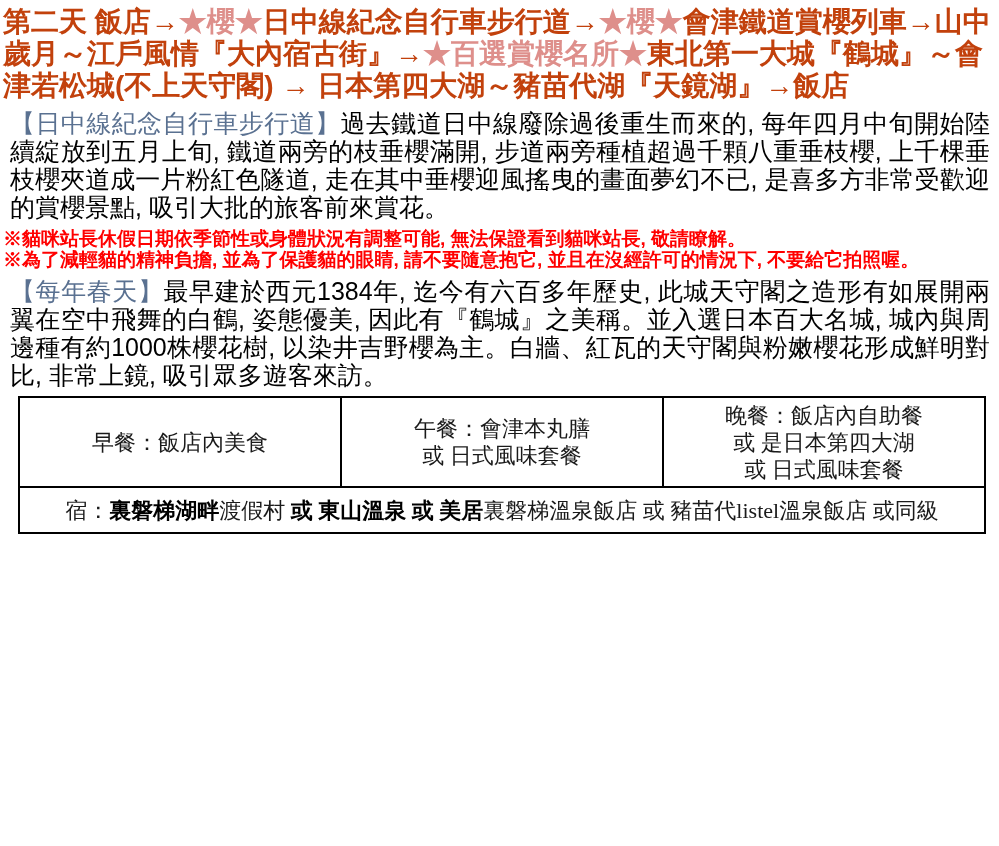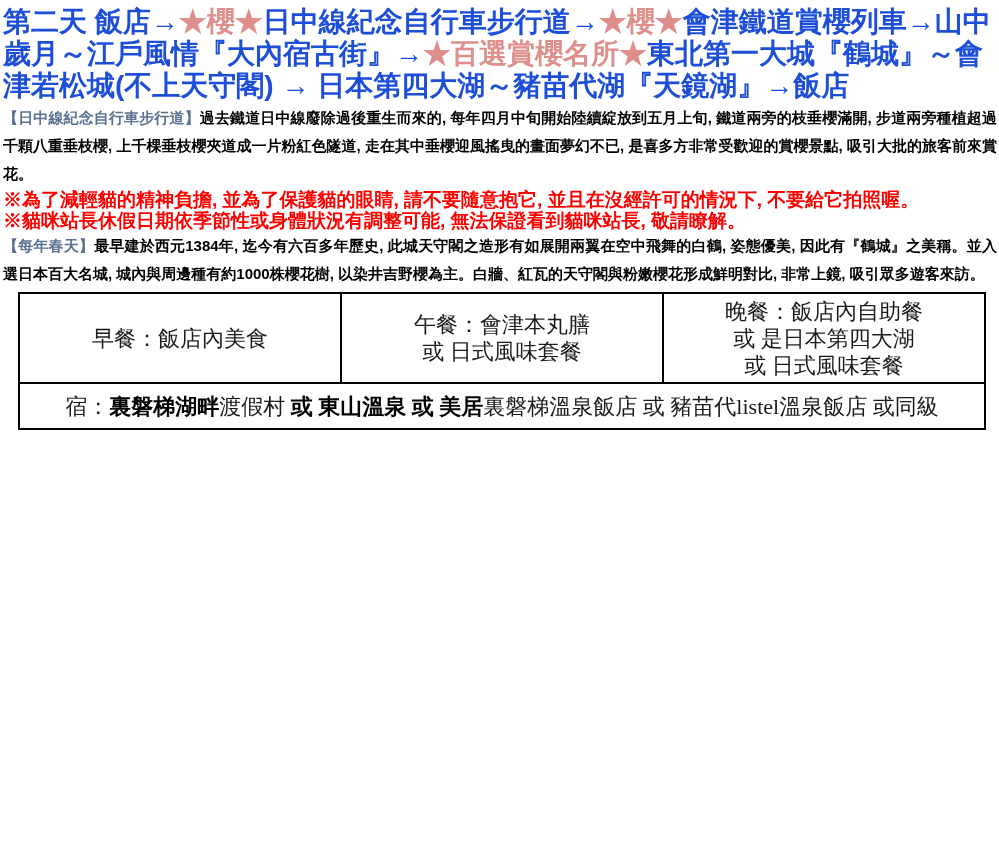--- a/index.html
+++ b/index.html
@@ -15,26 +15,26 @@
   }
   .title{
     margin:0 0 2px 0;
     font-size:28px;
     line-height:32px;
     font-weight:900;
     letter-spacing:0px;
     color:#000;
   }
   .seg-p{color:var(--pink,#de8f8b);}
-  .seg-k{color:#1d4ed8;}
+  .seg-k{color:#c2410c;}
   .para{
-    margin:0;
-    font-size:15px;
+    margin:7px;
+    font-size:25px;
     line-height:28px;
-    font-weight:700;
+    font-weight:400;
     text-align:justify;
   }
   .hdr{color:var(--hdr,#5a7191);}
   .notice{
     margin:1px 0;
     font-size:19px;
     line-height:21px;
     font-weight:bold;
     color:var(--red,#ff0000);
   }
@@ -63,22 +63,22 @@
 
 <div class="page">
 
   <h1 class="title"><span class="seg-k">第二天 飯店→</span><span class="seg-p">★櫻★</span><span class="seg-k">日中線紀念自行車步行道→</span><span class="seg-p">★櫻★</span><span class="seg-k">會津鐵道賞櫻列車→山中歲月～江戶風情『大內宿古街』→</span><span class="seg-p">★百選賞櫻名所★</span><span class="seg-k">東北第一大城『鶴城』～會津若松城(不上天守閣) → 日本第四大湖～豬苗代湖『天鏡湖』→飯店</span></h1>
 
   <p class="para"><span class="hdr">【日中線紀念自行車步行道】</span><span>過去鐵道日中線廢除過後重生而來的, 每年四月中旬開始陸續綻放到五月上旬, 鐵道兩旁的枝垂櫻滿開, 步道兩旁種植超過千顆八重垂枝櫻, 上千棵垂枝櫻夾道成一片粉紅色隧道, 走在其中垂櫻迎風搖曳的畫面夢幻不已, 是喜多方非常受歡迎的賞櫻景點, 吸引大批的旅客前來賞花。</span></p>
 
 
 
   <div class="notice">
+      <div>※貓咪站長休假日期依季節性或身體狀況有調整可能, 無法保證看到貓咪站長, 敬請瞭解。</div>
       <div>※為了減輕貓的精神負擔, 並為了保護貓的眼睛, 請不要隨意抱它, 並且在沒經許可的情況下, 不要給它拍照喔。</div>
-      <div>※貓咪站長休假日期依季節性或身體狀況有調整可能, 無法保證看到貓咪站長, 敬請瞭解。</div>
     </div>
 
   <p class="para"><span class="hdr">【每年春天】</span><span>最早建於西元1384年, 迄今有六百多年歷史, 此城天守閣之造形有如展開兩翼在空中飛舞的白鶴, 姿態優美, 因此有『鶴城』之美稱。並入選日本百大名城, 城內與周邊種有約1000株櫻花樹, 以染井吉野櫻為主。白牆、紅瓦的天守閣與粉嫩櫻花形成鮮明對比, 非常上鏡, 吸引眾多遊客來訪。</span></p>
 
 
   <table class="meals">
     <tbody>
         <tr>
       <td class="meal-cell">
             <div>早餐：飯店內美食</div>

